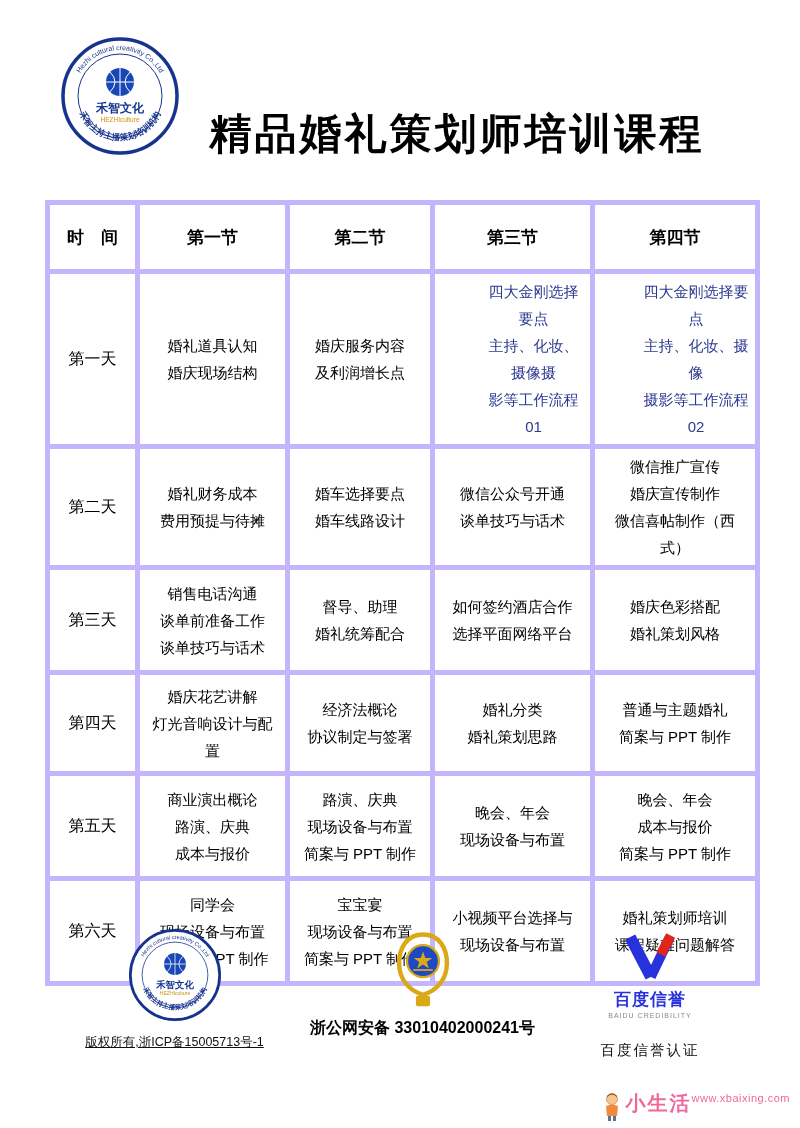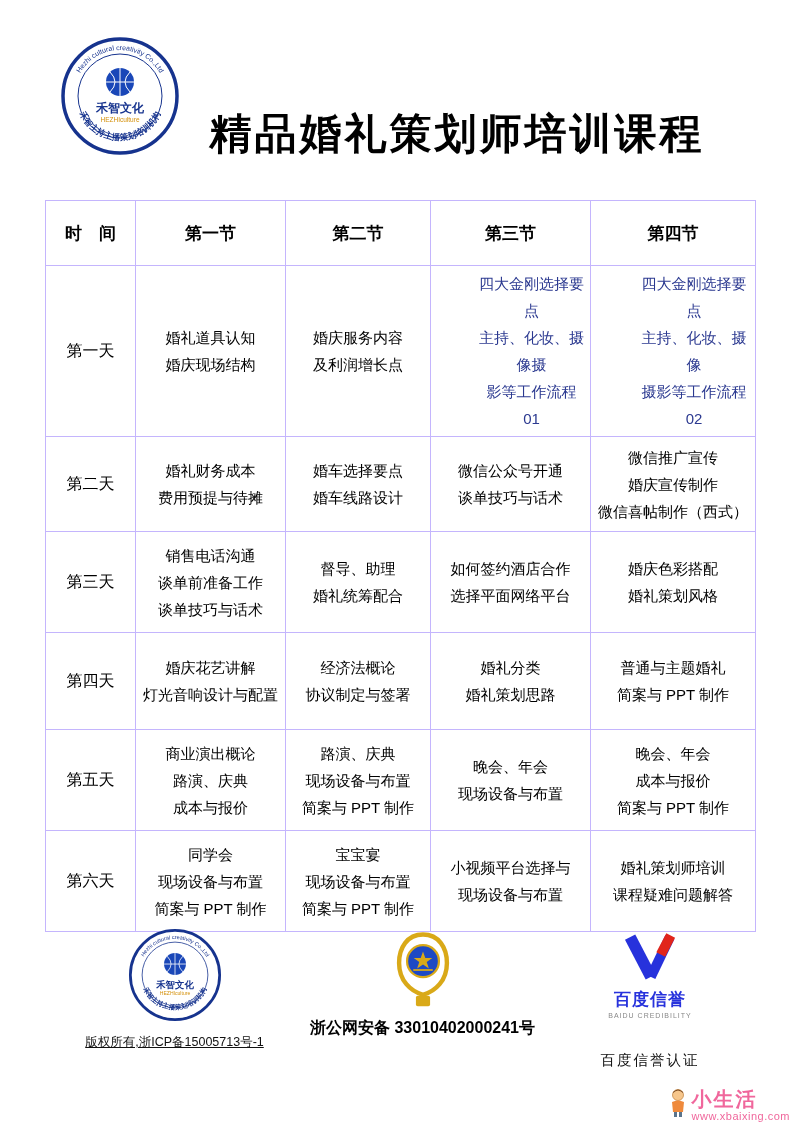--- a/index.html
+++ b/index.html
@@ -6,21 +6,21 @@
   body{font-family:"Liberation Sans","DejaVu Sans",sans-serif;color:#000;}
   .page{position:relative;width:800px;height:1128px;margin:0 auto;background:#ffffff;overflow:hidden;border-radius:29px;}
 
   
   .top-logo{position:absolute;left:60px;top:36px;width:120px;height:120px;}
   .page-title{position:absolute;left:172px;top:78px;width:570px;text-align:center;
     font-size:42px;font-weight:bold;letter-spacing:3px;white-space:nowrap;}
 
   
   table.schedule{position:absolute;left:45px;top:200px;width:710px;border-collapse:collapse;table-layout:fixed;}
-  .schedule th,.schedule td{border:1px solid #c4b5fd;text-align:center;vertical-align:middle;
+  .schedule th,.schedule td{border:5px solid #c4b5fd;text-align:center;vertical-align:middle;
     white-space:pre-line;padding:4px 6px;}
   .schedule th{font-size:17px;font-weight:bold;height:56px;}
   .schedule td{font-size:15px;line-height:1.8;}
   .schedule td.day{font-size:16px;}
   .schedule td.blue{color:#2b3990;padding-left:48px;}
   .schedule tbody tr:nth-child(1) td{height:96px;}
   .schedule tbody tr:nth-child(2) td{height:86px;}
   .schedule tbody tr:nth-child(3) td{height:92px;}
   .schedule tbody tr:nth-child(4) td{height:88px;}
   .schedule tbody tr:nth-child(5) td{height:92px;}
@@ -33,25 +33,25 @@
 
   
   .footer-copy{position:absolute;left:52px;top:928px;width:245px;text-align:center;}
   .footer-copy .f-logo{width:94px;height:94px;}
   .copy-text{margin-top:8px;font-size:12.5px;color:#111;text-decoration:underline;}
   .footer-police{position:absolute;left:305px;top:930px;width:235px;text-align:center;}
   .police-text{margin-top:4px;font-size:16px;font-weight:bold;color:#000;}
   .footer-baidu{position:absolute;left:565px;top:932px;width:170px;text-align:center;}
   .baidu-cn{font-size:17px;font-weight:bold;color:#2732dc;margin-top:2px;letter-spacing:1px;}
   .baidu-en{font-size:7px;color:#888;letter-spacing:1px;margin-top:1px;}
-  .baidu-cert{font-size:14.5px;color:#111;margin-top:32px;letter-spacing:2px;}
+  .baidu-cert{font-size:14.5px;color:#111;margin-top:22px;letter-spacing:2px;}
 
   
   .watermark{position:absolute;right:10px;bottom:6px;display:flex;align-items:flex-start;gap:4px;}
-  .wm-texts{display:flex;flex-direction:column;align-items:flex-start;}
+  .wm-texts{display:flex;flex-direction:row;align-items:flex-start;}
   .wm-name{font-size:20px;font-weight:bold;color:#f0679c;letter-spacing:2px;line-height:1.1;}
   .wm-url{font-size:11px;color:#f0679c;letter-spacing:0.5px;}
 </style>
 </head>
 <body>
 
 <svg width="0" height="0" style="position:absolute" aria-hidden="true">
   <defs>
     <g id="hezhi-logo-g">
       <circle cx="60" cy="60" r="57" fill="#ffffff" stroke="#16338e" stroke-width="3.5"></circle>

